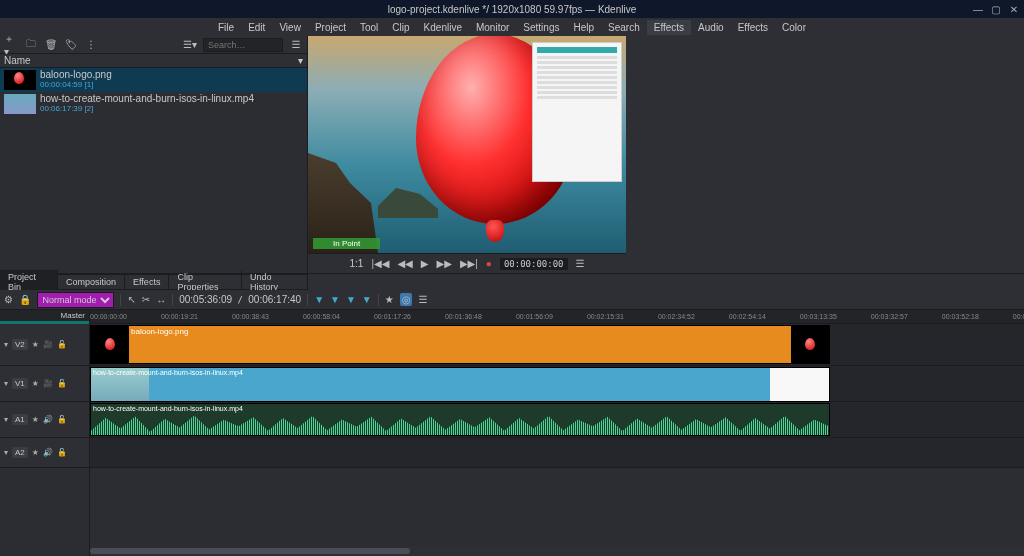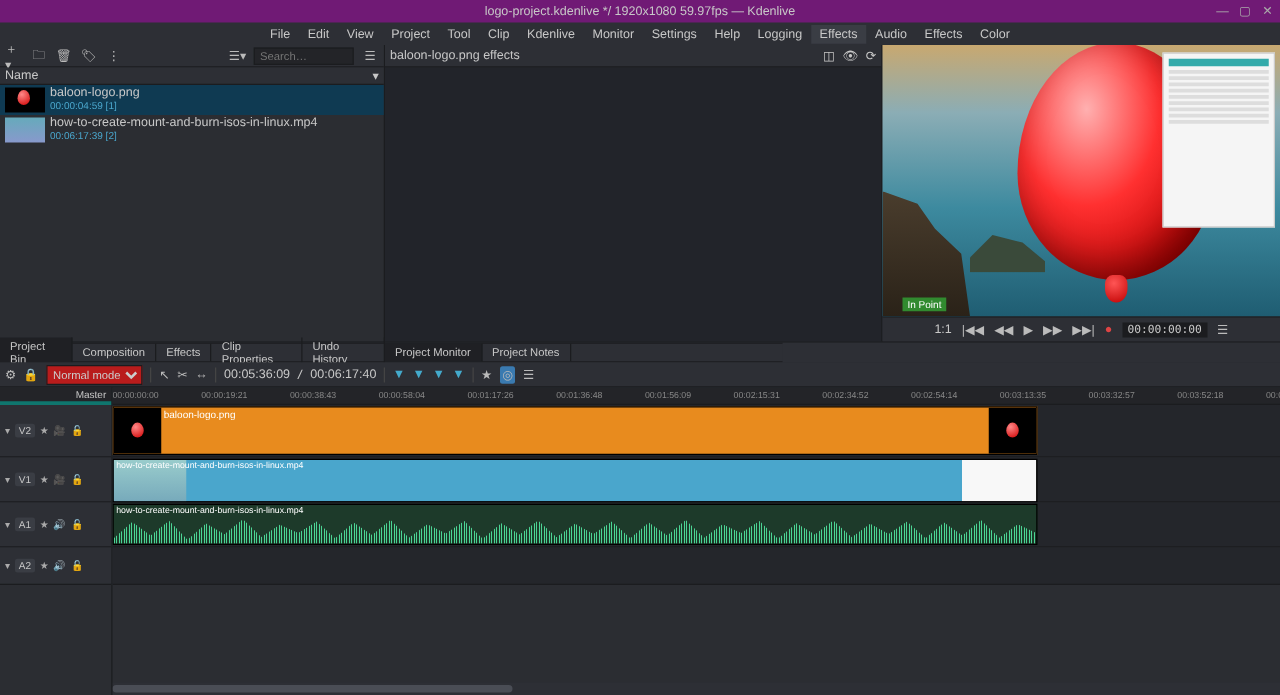--- a/index.html
+++ b/index.html
@@ -1,17 +1,17 @@
 <!DOCTYPE html>
 <html><head>
 <meta charset="utf-8">
 <style>
 *{margin:0;padding:0;box-sizing:border-box;font-family:"Segoe UI",Arial,sans-serif;font-size:10px;color:#c8c8c8;user-select:none}
 body{background:#2d2f35;width:1024px;height:556px;overflow:hidden;display:flex;flex-direction:column}
-.titlebar{height:18px;background:#701a75;display:flex;align-items:center;justify-content:center;position:relative}
+.titlebar{height:18px;background:#0f172a;display:flex;align-items:center;justify-content:center;position:relative}
 .titlebar .wincontrols{position:absolute;right:4px;display:flex;gap:6px}
 .titlebar .wincontrols span{width:12px;height:12px;display:flex;align-items:center;justify-content:center;color:#aaa;cursor:pointer}
 .menubar{height:18px;background:#2d2f35;display:flex;align-items:center;padding:0 4px;gap:0;justify-content:center}
 .menubar .left,.menubar .right{display:flex}
 .menubar span{padding:2px 7px;cursor:pointer}
 .main{flex:1;display:flex;flex-direction:column}
 .upper{height:238px;display:flex;border-bottom:1px solid #1b1c1f}
 .panel{display:flex;flex-direction:column;background:#2b2d32;border-right:1px solid #1b1c1f}
 .panel-toolbar{height:18px;background:#2d2f35;display:flex;align-items:center;padding:0 4px;gap:6px;border-bottom:1px solid #1b1c1f}
 .panel-toolbar .icon{width:14px;height:14px;display:flex;align-items:center;justify-content:center;color:#bbb;cursor:pointer}
@@ -29,31 +29,31 @@
 .effects-header .right-icons{display:flex;gap:6px}
 .monitor{width:318px;display:flex;flex-direction:column;background:#22242a}
 .monitor-view{flex:1;position:relative;overflow:hidden;background:linear-gradient(to bottom,#c8a870 0%,#8badb5 25%,#3d8a9f 60%,#1f5d72 100%)}
 .balloon-big{position:absolute;left:108px;top:-2px;width:158px;height:190px;background:radial-gradient(ellipse at 35% 28%,#ffb0b0,#ff3030 40%,#b80000 80%);border-radius:50% 50% 50% 50%/55% 55% 45% 45%;box-shadow:inset -10px -10px 30px rgba(0,0,0,.4)}
 .balloon-big::after{content:"";position:absolute;bottom:-18px;left:50%;transform:translateX(-50%);width:18px;height:22px;background:radial-gradient(circle at 40% 30%,#ff5555,#c00000);border-radius:40% 40% 60% 60%}
 .cliff{position:absolute;bottom:0;left:0;width:70px;height:100px;background:linear-gradient(#4a3d2d,#2a2218);clip-path:polygon(0 0,40% 10%,60% 30%,90% 50%,100% 100%,0 100%)}
 .island{position:absolute;bottom:35px;left:70px;width:60px;height:30px;background:#3a4a3a;border-radius:10px 10px 0 0;clip-path:polygon(0 60%,30% 0,70% 20%,100% 70%,100% 100%,0 100%)}
 .dialog-overlay{position:absolute;right:4px;top:6px;width:90px;height:140px;background:#f5f5f5;border:1px solid #ccc;font-size:5px;color:#555;padding:4px}
 .dialog-overlay .dtitle{background:#3aa;height:6px;margin-bottom:3px}
 .dialog-overlay .dline{height:3px;background:#ddd;margin:2px 0}
-.inpoint{position:absolute;bottom:4px;left:16px;background:rgba(50,150,50,.9);padding:1px 4px;font-size:8px;color:#fff}
+.inpoint{position:absolute;bottom:4px;left:5px;background:rgba(50,150,50,.9);padding:1px 20px;font-size:8px;color:#fff}
 .monitor-controls{height:20px;background:#2d2f35;display:flex;align-items:center;justify-content:center;gap:8px;border-top:1px solid #1b1c1f}
 .monitor-controls .icon{cursor:pointer;color:#bbb}
 .monitor-controls .tc{background:#1b1c1f;padding:1px 4px;font-family:monospace;font-size:9px}
 .tabstrip{height:16px;background:#2d2f35;display:flex;align-items:center;border-top:1px solid #1b1c1f;border-bottom:1px solid #1b1c1f}
 .tabstrip span{padding:2px 8px;font-size:9px;border-right:1px solid #1b1c1f;cursor:pointer}
 .tabstrip span.active{background:#1f2024}
 .lower{flex:1;display:flex}
 .timeline-area{flex:1;display:flex;flex-direction:column;background:#2b2d32}
 .tl-toolbar{height:20px;background:#2d2f35;display:flex;align-items:center;padding:0 4px;gap:6px;border-bottom:1px solid #1b1c1f}
-.tl-toolbar select{background:#b91c1c;border:1px solid #1b1c1f;color:#ccc;height:16px;font-size:9px}
+.tl-toolbar select{background:#a21caf;border:1px solid #1b1c1f;color:#ccc;height:16px;font-size:9px}
 .tl-toolbar .icon{cursor:pointer;color:#bbb}
 .tl-toolbar .tc-pair{font-family:monospace;font-size:9px;color:#ccc}
 .tl-toolbar .sep{width:1px;height:12px;background:#444}
 .tl-body{flex:1;display:flex}
 .track-headers{width:90px;display:flex;flex-direction:column;border-right:1px solid #1b1c1f}
 .track-head{display:flex;align-items:center;gap:4px;padding:0 4px;border-bottom:1px solid #1b1c1f;background:#2d2f35}
 .track-head.h-42{height:42px}
 .track-head.h-36{height:36px}
 .track-head.h-30{height:30px}
 .track-head .label{font-size:8px;background:#3a3d44;padding:1px 3px;border-radius:2px}
@@ -101,21 +101,21 @@
       <span>View</span>
       <span>Project</span>
       <span>Tool</span>
       <span>Clip</span>
       <span>Kdenlive</span>
       <span>Monitor</span>
       <span>Settings</span>
       <span>Help</span>
     </div>
   <div class="right">
-      <span>Logging</span>
+      <span>Search</span>
       <span style="background: rgb(58, 61, 68);">Effects</span>
       <span>Audio</span>
       <span>Effects</span>
       <span>Color</span>
     </div>
 </div>
 
 <div class="main">
   <div class="upper">
 
@@ -146,30 +146,20 @@
       </div>
       <div class="bin-item">
         <div class="bin-thumb vid-thumb"></div>
         <div class="bin-meta">
           <span>how-to-create-mount-and-burn-isos-in-linux.mp4</span>
           <span class="dur">00:06:17:39 [2]</span>
         </div>
       </div>
     </div>
 
-    <div class="panel effects-panel">
-      <div class="effects-header">
-        <span>baloon-logo.png effects</span>
-        <div class="right-icons">
-          <span class="icon">◫</span>
-          <span class="icon">👁</span>
-          <span class="icon">⟳</span>
-        </div>
-      </div>
-    </div>
 
     <div class="monitor">
       <div class="monitor-view">
         <div class="cliff"></div>
         <div class="island"></div>
         <div class="balloon-big"></div>
         <div class="dialog-overlay">
           <div class="dtitle"></div>
           <div class="dline"></div>
             <div class="dline"></div>
@@ -197,24 +187,20 @@
     </div>
   </div>
 
   <div style="display:flex">
     <div class="tabstrip" style="width:308px">
         <span class="active">Project Bin</span>
         <span>Composition</span>
         <span>Effects</span>
         <span>Clip Properties</span>
         <span>Undo History</span>
-      </div>
-    <div class="tabstrip" style="width:318px">
-        <span class="active">Project Monitor</span>
-        <span>Project Notes</span>
       </div>
   </div>
 
   <div class="lower">
     <div class="timeline-area">
       <div class="tl-toolbar">
         <span class="icon">⚙</span>
         <span class="icon">🔒</span>
         <select><option>Normal mode</option></select>
         <span class="sep"></span>

